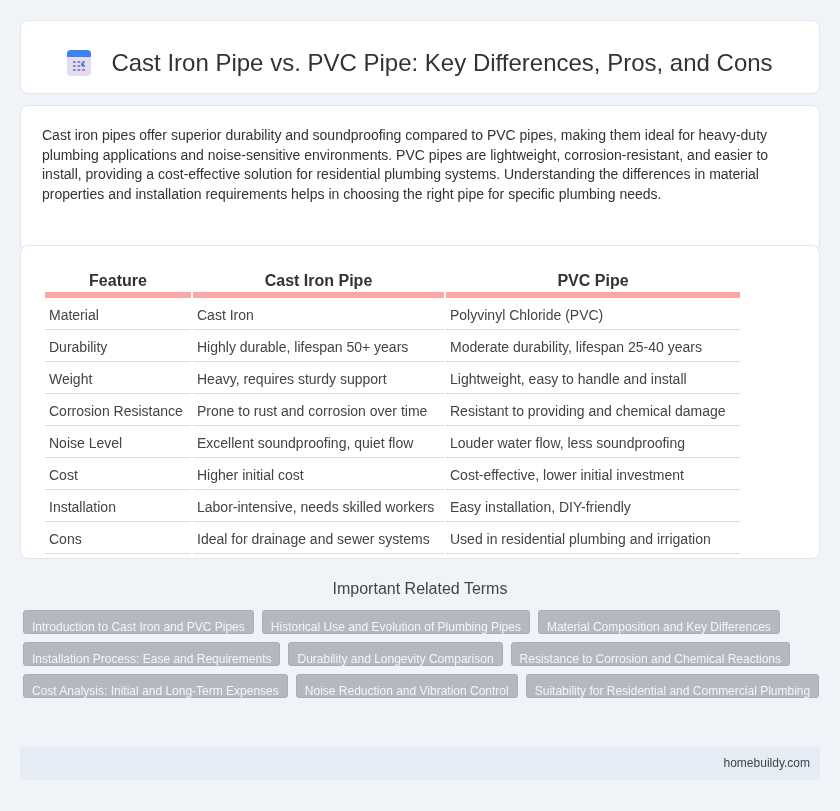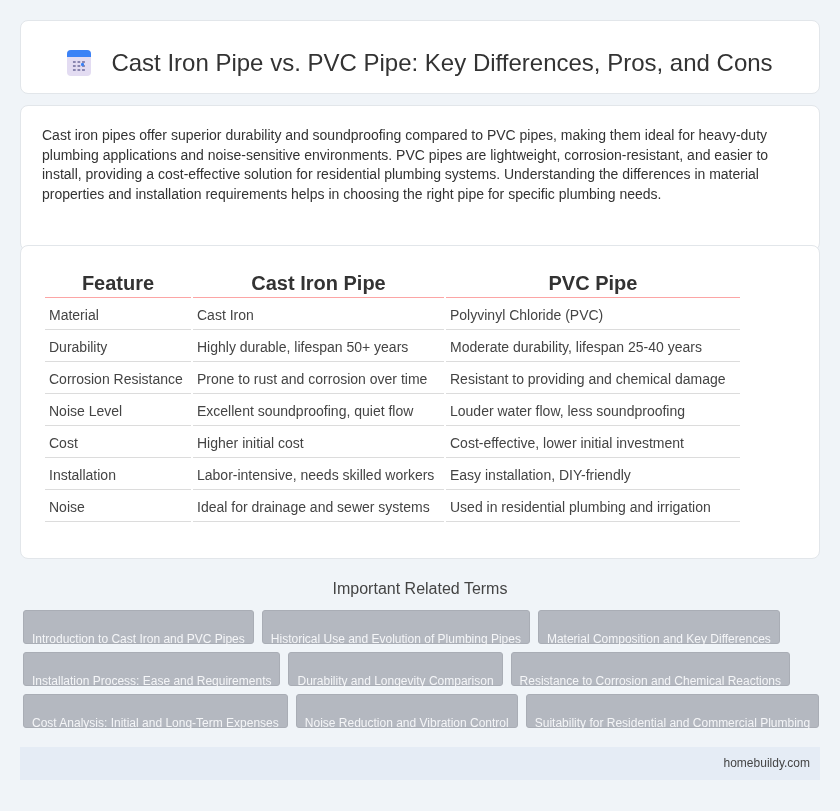--- a/index.html
+++ b/index.html
@@ -26,30 +26,30 @@
     background-image: radial-gradient(circle, #8a86b0 1.2px, transparent 1.4px);
     background-size: 4.6px 4px; }
   .cal-icon .hl { position: absolute; left: 14px; top: 13px; width: 3px; height: 3px; background: #3b82f6; border-radius: 1px; }
   .page-title { font-size: 24px; color: #333; font-weight: normal; letter-spacing: 0px; }
 
   .intro-card { top: 105px; height: 146px; padding: 20px 21px; }
   .intro-text { font-size: 14px; line-height: 19.5px; color: #333; }
 
   .table-card { top: 245px; height: 314px; padding: 20px 22px; }
   table { border-collapse: separate; border-spacing: 2px; font-size: 14px; }
-  th { font-weight: bold; font-size: 20px; text-align: center; padding: 4px 4px 2px 4px; border-bottom: 1px solid #fca5a5; color: #333; }
+  th { font-weight: bold; font-size: 16px; text-align: center; padding: 4px 4px 2px 4px; border-bottom: 6px solid #fca5a5; color: #333; }
   td { padding: 7px 4px 6px 4px; border-bottom: 1px solid #dcdcdc; color: #444; white-space: nowrap; height: 29px; }
   th.c1, td.c1 { width: 146px; }
   th.c2, td.c2 { width: 251px; }
   th.c3, td.c3 { width: 294px; }
 
   .related { position: absolute; top: 580px; left: 20px; width: 800px; }
   .related-title { text-align: center; font-size: 16px; color: #444; margin-bottom: 12px; }
   .tags { display: flex; flex-wrap: wrap; gap: 8px 8px; padding-left: 3px; }
-  .tag { background: #b4b8c0; color: #f5f6f8; font-size: 12px; padding: 16px 8px; height: 24px; line-height: 24px; border-radius: 3px; border: 1px solid #a9adb5; white-space: nowrap; }
+  .tag { background: #b4b8c0; color: #f5f6f8; font-size: 12px; padding: 4px 8px; height: 24px; line-height: 24px; border-radius: 3px; border: 1px solid #a9adb5; white-space: nowrap; }
 
   .footer { position: absolute; top: 747px; left: 20px; width: 800px; height: 33px; background: #e5ecf5; text-align: right; padding-right: 10px; line-height: 33px; font-size: 12px; color: #444; }
 </style>
 </head>
 <body>
 
 <div class="card header-card">
   <div class="header-inner">
     <span class="cal-icon">
       <span class="top"></span>
@@ -78,41 +78,46 @@
         <td class="c1">Material</td>
         <td class="c2">Cast Iron</td>
         <td class="c3">Polyvinyl Chloride (PVC)</td>
       </tr>
       <tr>
         <td class="c1">Durability</td>
         <td class="c2">Highly durable, lifespan 50+ years</td>
         <td class="c3">Moderate durability, lifespan 25-40 years</td>
       </tr>
       <tr>
+        <td class="c1">Weight</td>
+        <td class="c2">Heavy, requires sturdy support</td>
+        <td class="c3">Lightweight, easy to handle and install</td>
+      </tr>
+      <tr>
         <td class="c1">Corrosion Resistance</td>
         <td class="c2">Prone to rust and corrosion over time</td>
         <td class="c3">Resistant to providing and chemical damage</td>
       </tr>
       <tr>
         <td class="c1">Noise Level</td>
         <td class="c2">Excellent soundproofing, quiet flow</td>
         <td class="c3">Louder water flow, less soundproofing</td>
       </tr>
       <tr>
         <td class="c1">Cost</td>
         <td class="c2">Higher initial cost</td>
         <td class="c3">Cost-effective, lower initial investment</td>
       </tr>
       <tr>
         <td class="c1">Installation</td>
         <td class="c2">Labor-intensive, needs skilled workers</td>
         <td class="c3">Easy installation, DIY-friendly</td>
       </tr>
       <tr>
-        <td class="c1">Noise</td>
+        <td class="c1">Cons</td>
         <td class="c2">Ideal for drainage and sewer systems</td>
         <td class="c3">Used in residential plumbing and irrigation</td>
       </tr>
     </tbody>
   </table>
 </div>
 
 <div class="related">
   <div class="related-title">Important Related Terms</div>
   <div class="tags">

